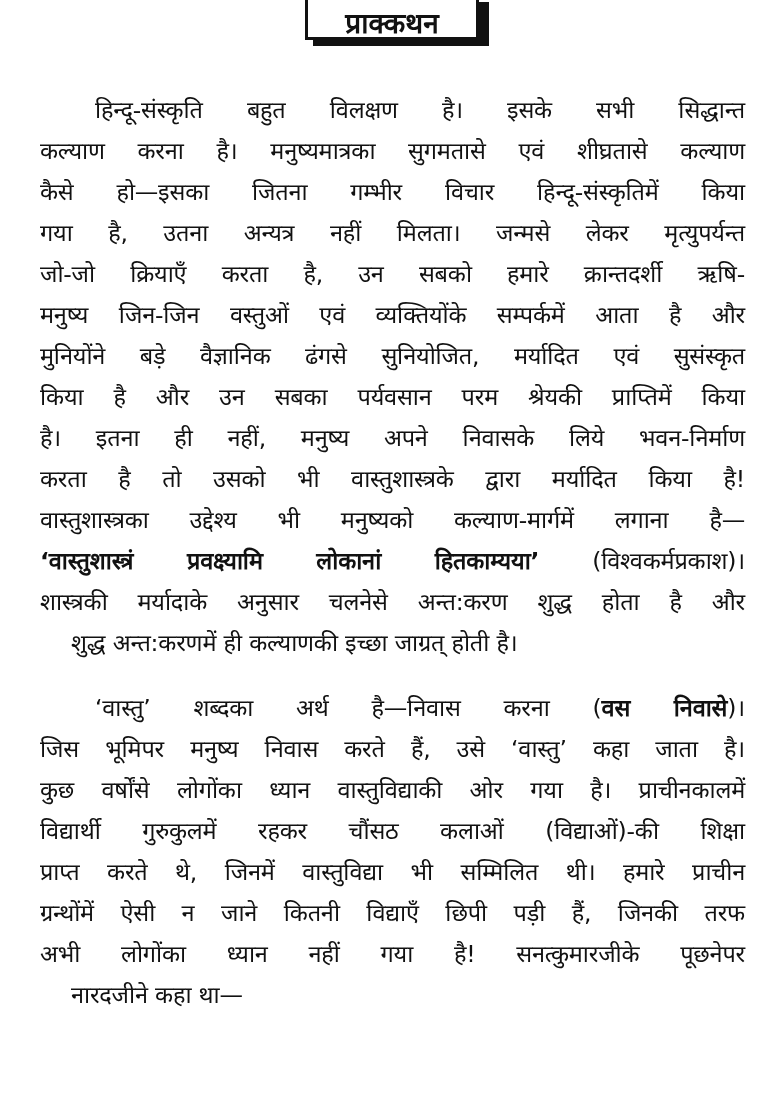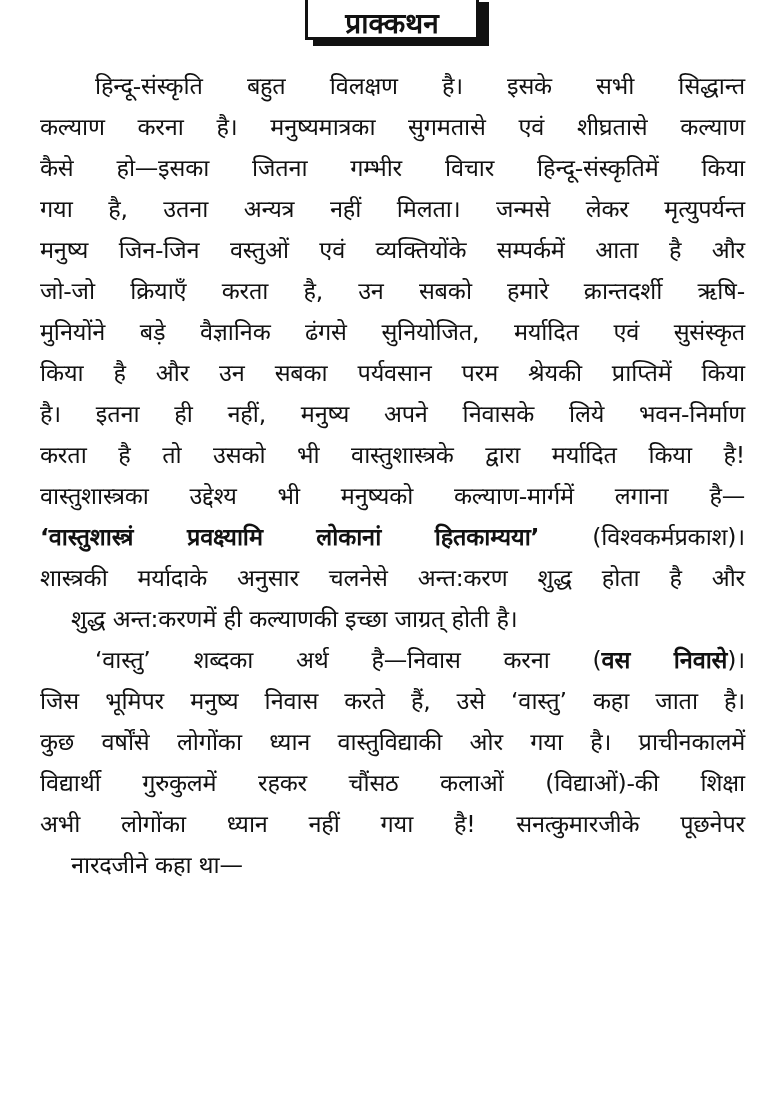--- a/index.html
+++ b/index.html
@@ -20,52 +20,54 @@
   .title-text { font-weight:bold; font-size:28px; line-height:1; margin-top:14px; }
 
   .page {
     position:absolute; left:40px; top:66px; width:705px;
   }
   .line {
     font-size:23.5px; line-height:41px; height:41px; white-space:nowrap;
     text-align:justify; text-align-last:justify; letter-spacing:-0.2px;
   }
   .line.last { text-align-last:left;margin-left:31px; }
-  .line.indent { padding-left:55px; }
+  .line.indent { padding-left:55px;margin-top:24px; }
   b { font-weight:bold; }
 </style>
 </head>
 <body>
 
 <div class="title-wrap">
   <div class="title-shadow"></div>
   <div class="title-box">
     <span class="title-text">प्राक्कथन</span>
   </div>
 </div>
 
 <div class="page">
   <div>
     <div class="line indent">हिन्दू-संस्कृति बहुत विलक्षण है। इसके सभी सिद्धान्त</div>
     <div class="line">कल्याण करना है। मनुष्यमात्रका सुगमतासे एवं शीघ्रतासे कल्याण</div>
     <div class="line">कैसे हो—इसका जितना गम्भीर विचार हिन्दू-संस्कृतिमें किया</div>
     <div class="line">गया है, उतना अन्यत्र नहीं मिलता। जन्मसे लेकर मृत्युपर्यन्त</div>
+    <div class="line">जो-जो क्रियाएँ करता है, उन सबको हमारे क्रान्तदर्शी ऋषि-</div>
     <div class="line">मनुष्य जिन-जिन वस्तुओं एवं व्यक्तियोंके सम्पर्कमें आता है और</div>
-    <div class="line">जो-जो क्रियाएँ करता है, उन सबको हमारे क्रान्तदर्शी ऋषि-</div>
     <div class="line">मुनियोंने बड़े वैज्ञानिक ढंगसे सुनियोजित, मर्यादित एवं सुसंस्कृत</div>
     <div class="line">किया है और उन सबका पर्यवसान परम श्रेयकी प्राप्तिमें किया</div>
     <div class="line">है। इतना ही नहीं, मनुष्य अपने निवासके लिये भवन-निर्माण</div>
     <div class="line">करता है तो उसको भी वास्तुशास्त्रके द्वारा मर्यादित किया है!</div>
     <div class="line">वास्तुशास्त्रका उद्देश्य भी मनुष्यको कल्याण-मार्गमें लगाना है—</div>
     <div class="line"><b>‘वास्तुशास्त्रं प्रवक्ष्यामि लोकानां हितकाम्यया’</b><span> (विश्वकर्मप्रकाश)।</span></div>
     <div class="line">शास्त्रकी मर्यादाके अनुसार चलनेसे अन्त:करण शुद्ध होता है और</div>
     <div class="line last">शुद्ध अन्त:करणमें ही कल्याणकी इच्छा जाग्रत् होती है।</div>
   </div>
 
   <div>
     <div class="line indent"><span>‘वास्तु’ शब्दका अर्थ है—निवास करना (</span><b>वस निवासे</b><span>)।</span></div>
     <div class="line">जिस भूमिपर मनुष्य निवास करते हैं, उसे ‘वास्तु’ कहा जाता है।</div>
     <div class="line">कुछ वर्षोंसे लोगोंका ध्यान वास्तुविद्याकी ओर गया है। प्राचीनकालमें</div>
     <div class="line">विद्यार्थी गुरुकुलमें रहकर चौंसठ कलाओं (विद्याओं)-की शिक्षा</div>
+    <div class="line">प्राप्त करते थे, जिनमें वास्तुविद्या भी सम्मिलित थी। हमारे प्राचीन</div>
+    <div class="line">ग्रन्थोंमें ऐसी न जाने कितनी विद्याएँ छिपी पड़ी हैं, जिनकी तरफ</div>
     <div class="line">अभी लोगोंका ध्यान नहीं गया है! सनत्कुमारजीके पूछनेपर</div>
     <div class="line last">नारदजीने कहा था—</div>
   </div>
 </div>
 
 </body></html>

